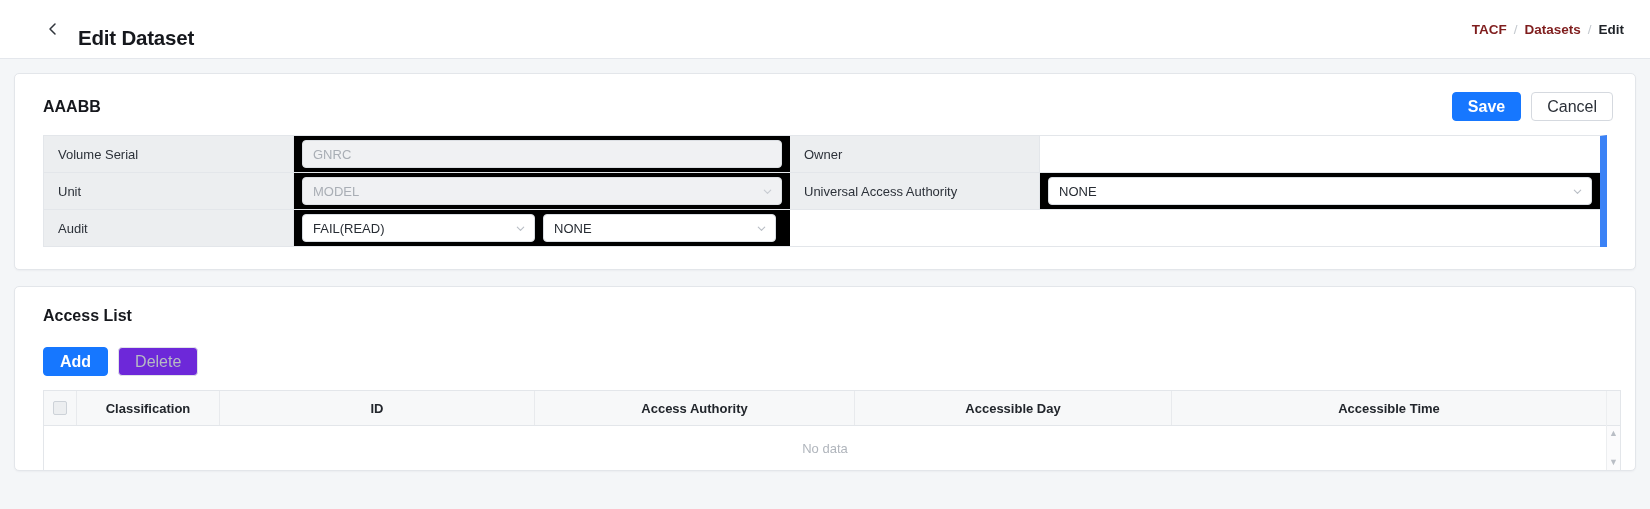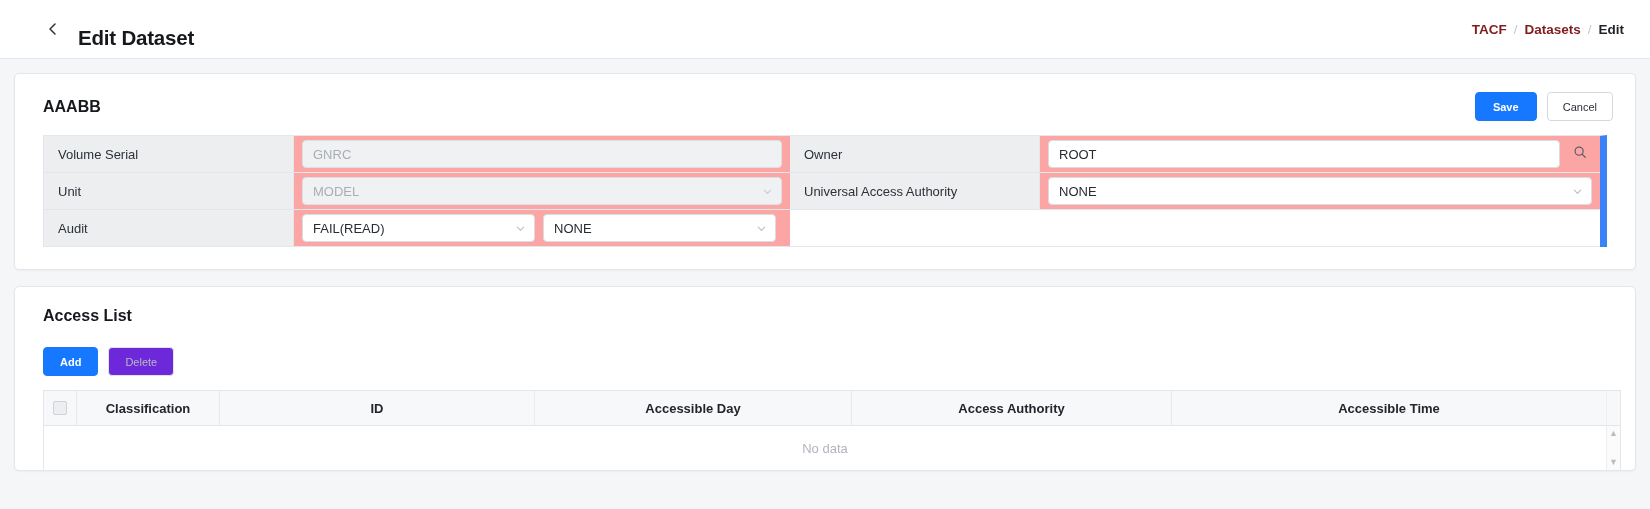--- a/index.html
+++ b/index.html
@@ -74,21 +74,21 @@
   }
   .card-actions {
     margin-left: auto;
     display: flex;
     gap: 10px;
   }
   .btn {
     height: 29px;
     min-width: 62px;
     border-radius: 4px;
-    font-size: 11px;
+    font-size: 16px;
     font-family: "Liberation Sans", sans-serif;
     display: inline-flex;
     align-items: center;
     justify-content: center;
     padding: 0 15px;
     cursor: pointer;
     border: 1px solid transparent;
     white-space: nowrap;
   }
   .btn-primary {
@@ -126,23 +126,22 @@
     display: flex;
     align-items: center;
     padding: 0 14px;
     font-size: 13px;
     color: #2c3139;
     flex: 0 0 250px;
     border-right: 1px solid #e3e6ea;
   }
   .cell-field {
     display: flex;
-    align-items: center;
     padding: 4px 8px;
-    background: #fca5a5;
+    background: #000000;
     flex: 0 0 496px;
     gap: 8px;
   }
   .cell-field.grow { flex: 1 1 auto; }
   .cell-blank { flex: 1 1 auto; background: #ffffff; }
 
   .input {
     height: 28px;
     flex: 1 1 auto;
     border: 1px solid #d9dde2;
@@ -320,31 +319,20 @@
     </div>
 
     <div class="form-wrap">
 
       <div class="form-row">
         <div class="cell-label">Volume Serial</div>
         <div class="cell-field">
           <div class="input disabled">GNRC</div>
         </div>
         <div class="cell-label">Owner</div>
-        <div class="cell-field grow">
-          <div class="input">ROOT</div>
-          <div class="search-btn">
-            <span>
-              <svg width="14" height="14" viewBox="0 0 16 16" fill="none" stroke="currentColor" stroke-width="1.4">
-                  <circle cx="7" cy="7" r="4.6"></circle>
-                  <line x1="10.4" y1="10.4" x2="14" y2="14" stroke-linecap="round"></line>
-                </svg>
-            </span>
-          </div>
-        </div>
       </div>
 
       <div class="form-row">
         <div class="cell-label">Unit</div>
         <div class="cell-field">
           <div class="select disabled">
             <span class="val">MODEL</span>
             <span class="chev">
               <svg width="11" height="11" viewBox="0 0 12 12" fill="none" stroke="currentColor" stroke-width="1.2" stroke-linecap="round" stroke-linejoin="round">
                   <polyline points="2.5,4.5 6,8 9.5,4.5"></polyline>
@@ -400,22 +388,22 @@
     </div>
 
     <div class="table-wrap">
       <div class="table-main">
         <div class="thead">
           <div class="th th-check">
             <span class="chk"></span>
           </div>
           <div class="th th-class">Classification</div>
           <div class="th th-id">ID</div>
+          <div class="th th-auth">Access Authority</div>
           <div class="th th-day">Accessible Day</div>
-          <div class="th th-auth">Access Authority</div>
           <div class="th th-time">Accessible Time</div>
         </div>
         <div class="tbody">
           <span class="nodata">No data</span>
         </div>
       </div>
       <div class="vscroll">
         <div class="vscroll-head"></div>
         <div class="vscroll-track">
           <span class="vscroll-arrow">▲</span>

